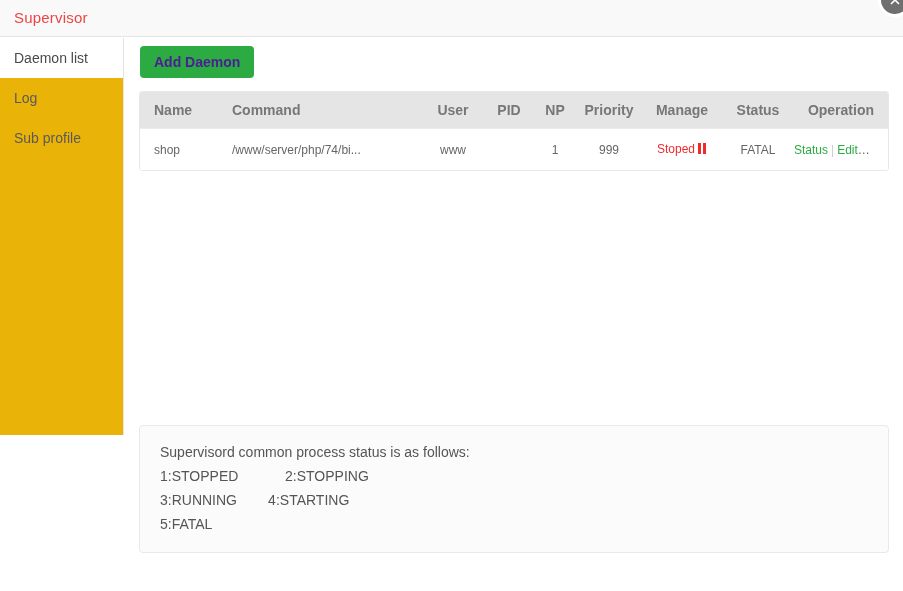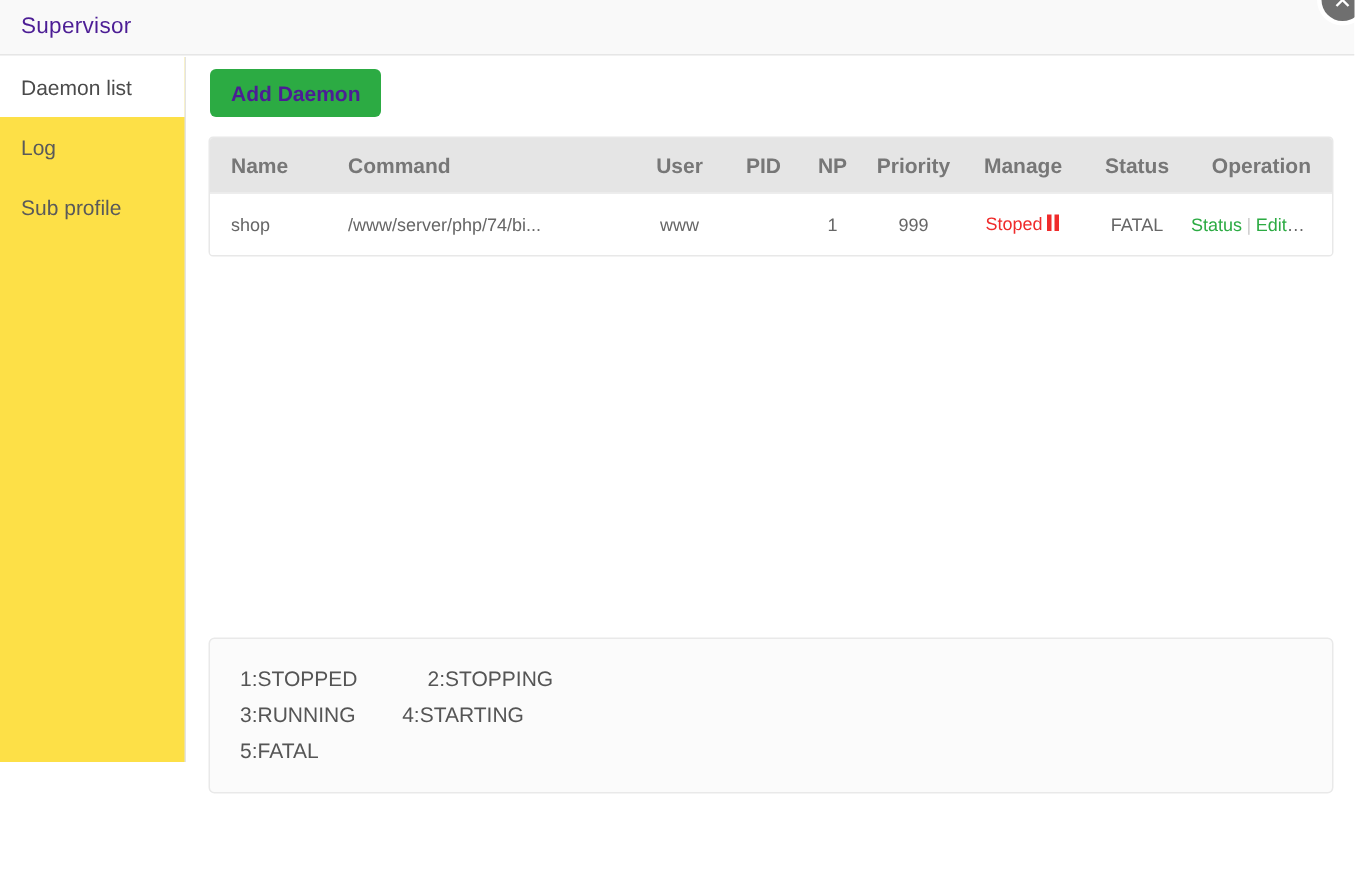--- a/index.html
+++ b/index.html
@@ -25,43 +25,43 @@
     height: 37px;
     background: #f9f9f9;
     border-bottom: 1px solid #e6e6e6;
     box-sizing: border-box;
   }
   .topbar-title {
     position: absolute;
     left: 14px;
     top: 9px;
     font-size: 15px;
-    color: #4c1d95;
+    color: #ef4444;
     letter-spacing: 0.2px;
   }
   .corner-btn {
     position: absolute;
     right: -6px;
     top: -14px;
     width: 28px;
     height: 28px;
     border-radius: 50%;
     background: #6f6f6f;
     box-shadow: 0 0 0 3px #ffffff;
   }
   .corner-btn svg { position:absolute; left:7px; top:7px; }
 
   
   .sidebar {
     position: absolute;
     left: 0;
     top: 38px;
     width: 124px;
-    height: 470px;
-    background: #fde047;
+    height: 397px;
+    background: #eab308;
     border-right: 1px solid #e3e3e3;
     box-sizing: border-box;
   }
   .side-item {
     height: 40px;
     line-height: 40px;
     padding-left: 14px;
     font-size: 14px;
     color: #5a5a5a;
     box-sizing: border-box;
@@ -258,18 +258,19 @@
           <td class="col-operation">
             <a class="op-link">Status</a><span class="op-sep">|</span><a class="op-link">Edit</a><span class="op-sep">|</span><a class="op-link">Del</a>
           </td>
         </tr>
       </tbody>
     </table>
   </div>
 
 
   <div class="infobox">
+    <div class="info-line">Supervisord common process status is as follows:</div>
     <div class="info-line">1:STOPPED            2:STOPPING</div>
     <div class="info-line">3:RUNNING        4:STARTING</div>
     <div class="info-line">5:FATAL</div>
   </div>
 
 </div>
 
 </body></html>

